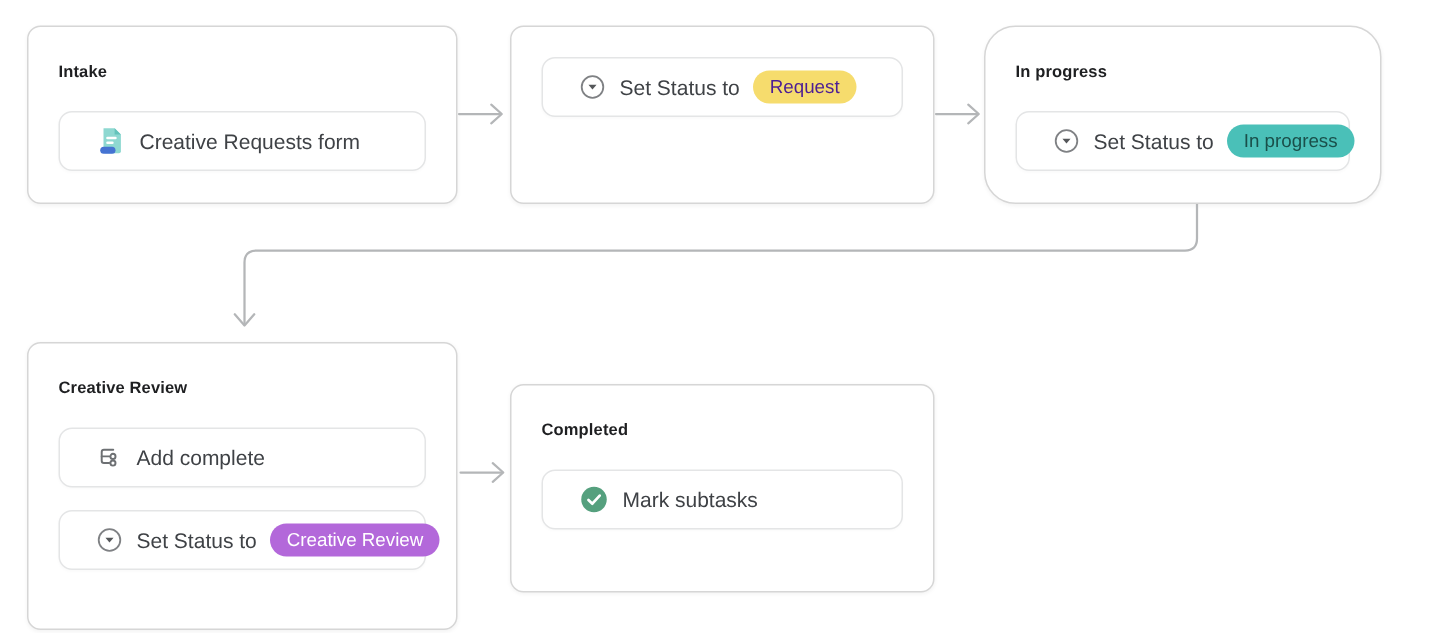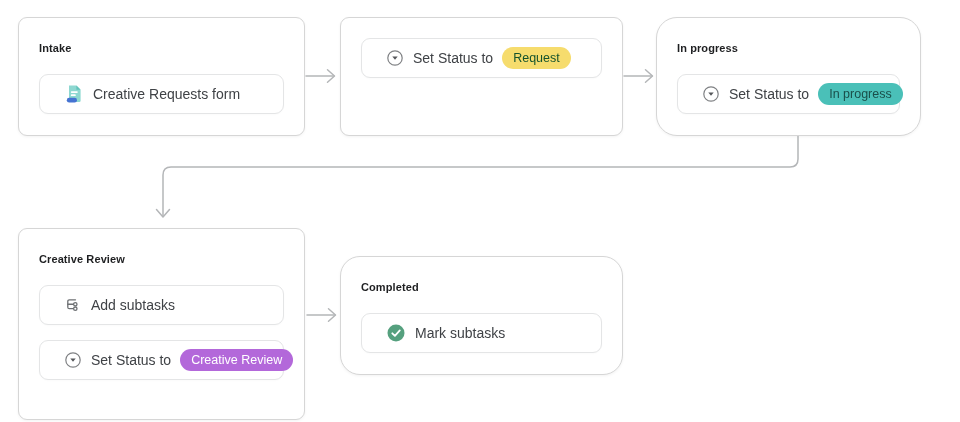--- a/index.html
+++ b/index.html
@@ -30,21 +30,21 @@
     background:var(--card-bg);
     border:1px solid var(--card-border);
     border-radius:9px;
     box-shadow:0 1px 3px rgba(0,0,0,.05);
     padding:20px;
   }
   .c1{left:18px;top:17px;width:287px;height:119px;}
   .c2{left:340px;top:17px;width:283px;height:119px;}
   .c3{left:656px;top:17px;width:265px;height:119px;border-radius:21px;}
   .c4{left:18px;top:228px;width:287px;height:192px;}
-  .c5{left:340px;top:256px;width:283px;height:119px;border-radius:20px;}
+  .c5{left:340px;top:256px;width:283px;height:139px;}
   .card-title{
     margin:1px 0 17px;
     font-size:11px;
     line-height:18px;
     font-weight:700;
     color:var(--title-color);
     letter-spacing:.1px;
   }
   .action{
     display:flex;
@@ -116,21 +116,21 @@
 
   <section class="card c2">
     <div class="action">
       <span class="icon">
         <svg width="18" height="18" viewBox="0 0 18 18">
           <circle cx="9" cy="9" r="7.2" fill="none" stroke="#7f8184" stroke-width="1.2"></circle>
           <path d="M6.3 7.5 L11.7 7.5 L9 10.7 Z" fill="#55575a"></path>
         </svg>
       </span>
       <span class="action-label">Set Status to</span>
-      <span class="pill" style="background-color: rgb(246, 220, 109); color: #14532d;">Request</span>
+      <span class="pill" style="background-color: rgb(246, 220, 109); color: #4c1d95;">Request</span>
     </div>
   </section>
 
   <svg class="flow-arrow" style="left:622px;top:67px;" width="36" height="18" viewBox="0 0 36 18">
     <path d="M2 9 H30" stroke-linecap="round"></path>
     <path d="M23.5 2.8 L30.5 9 L23.5 15.2" stroke-linecap="round" stroke-linejoin="round"></path>
   </svg>
 
   <section class="card c3">
     <h2 class="card-title">In progress</h2>
@@ -155,21 +155,21 @@
     <h2 class="card-title">Creative Review</h2>
     <div class="action">
       <span class="icon">
         <svg width="18" height="18" viewBox="0 0 18 18" fill="none" stroke="#6d7073" stroke-width="1.3" stroke-linecap="round">
           <path d="M11.5 3.8 H5.3 Q3.8 3.8 3.8 5.3 V11.2 Q3.8 12.7 5.3 12.7 H8.8"></path>
           <path d="M3.8 8.25 H8.8"></path>
           <circle cx="11.3" cy="12.7" r="1.7"></circle>
           <circle cx="11.3" cy="8.25" r="1.7"></circle>
         </svg>
       </span>
-      <span class="action-label">Add subtasks</span>
+      <span class="action-label">Add complete</span>
     </div>
     <div class="action">
       <span class="icon">
         <svg width="18" height="18" viewBox="0 0 18 18">
           <circle cx="9" cy="9" r="7.2" fill="none" stroke="#7f8184" stroke-width="1.2"></circle>
           <path d="M6.3 7.5 L11.7 7.5 L9 10.7 Z" fill="#55575a"></path>
         </svg>
       </span>
       <span class="action-label">Set Status to</span>
       <span class="pill" style="background-color: rgb(179, 104, 218); color: rgb(255, 255, 255);">Creative Review</span>

